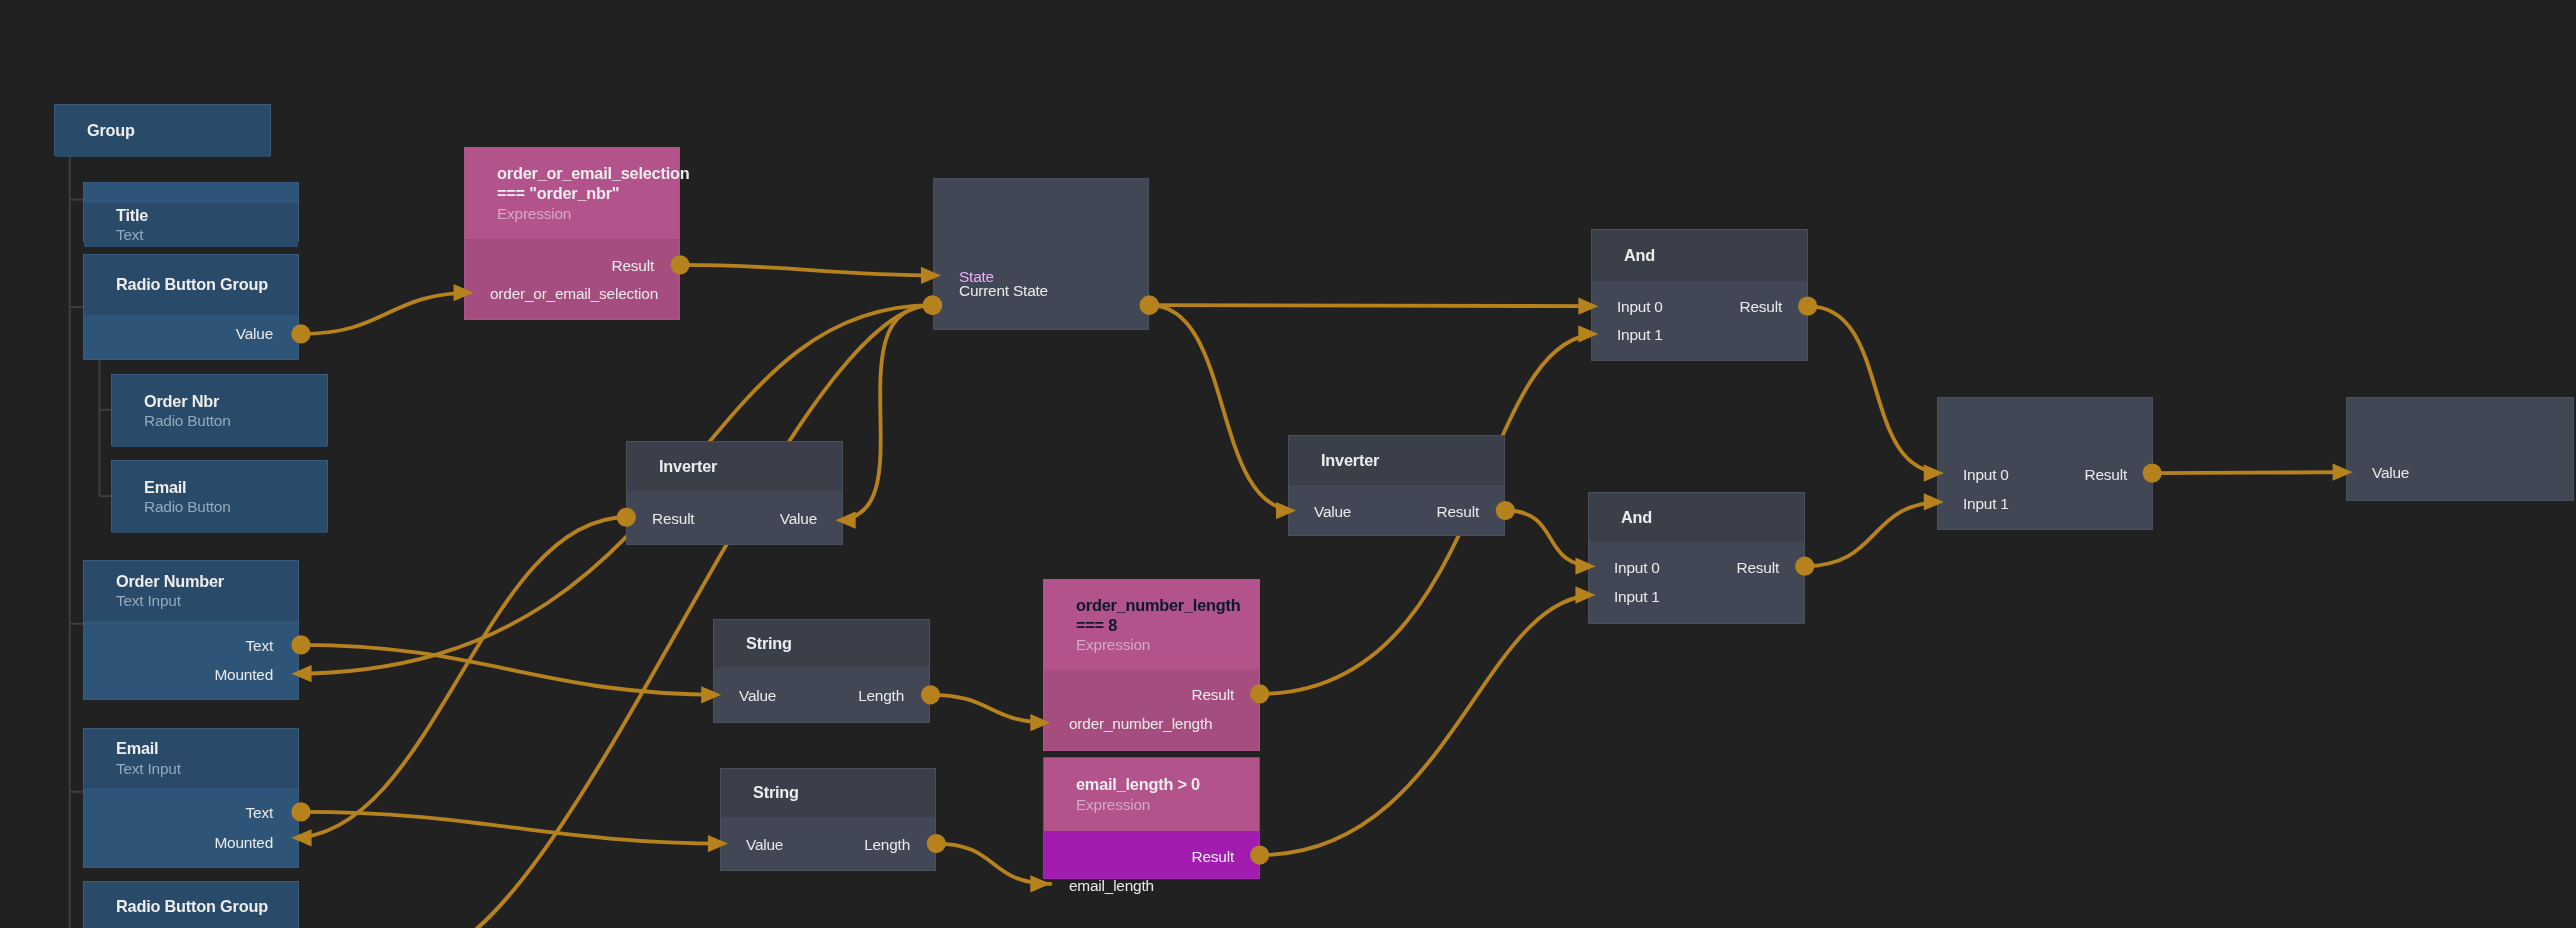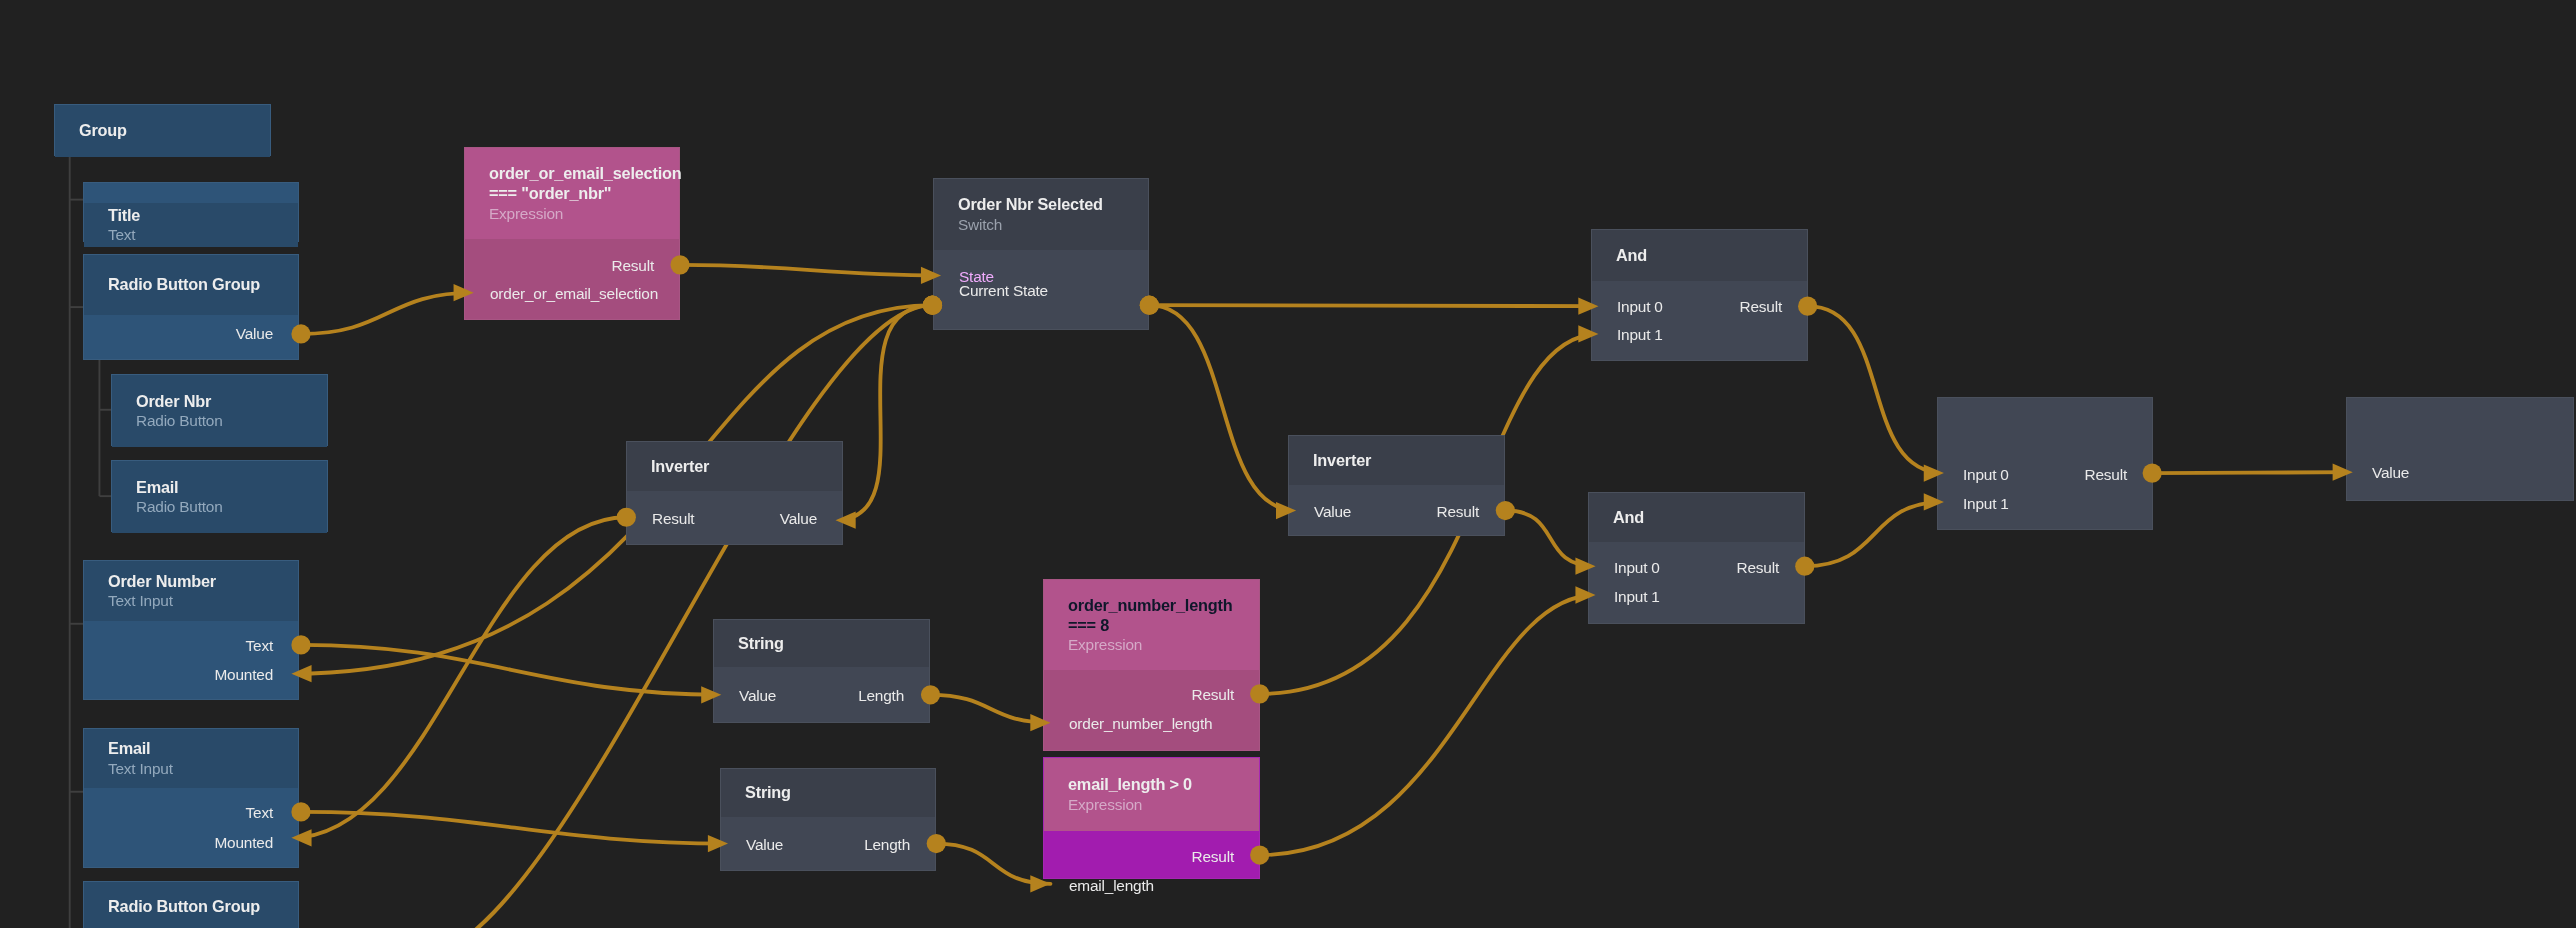--- a/index.html
+++ b/index.html
@@ -8,21 +8,21 @@
     overflow:hidden;
     font-family:"Liberation Sans", sans-serif;
     -webkit-font-smoothing:antialiased;
   }
   .layer{position:absolute;left:0;top:0;}
   #wires-layer{z-index:1;}
   .node{position:absolute;z-index:2;box-sizing:border-box;border:1px solid rgba(255,255,255,0.05);}
   .node .header{
     position:absolute;left:0;top:0;right:0;
     display:flex;flex-direction:column;justify-content:center;
-    padding-left:24px;box-sizing:border-box;
+    padding-left:32px;box-sizing:border-box;
   }
   .node .title{
     font-size:16.3px;font-weight:700;letter-spacing:-0.2px;
     line-height:1.22;padding-right:5.8px;
   }
   .node .subtitle{
     font-size:15.4px;font-weight:400;letter-spacing:-0.2px;margin-top:1px;
   }
   .port{
     position:absolute;transform:translateY(-50%);
@@ -117,24 +117,20 @@
       </div>
       <div class="node" style="left: 464px; top: 147px; width: 216px; height: 173px; background: rgb(164, 77, 126);">
         <div class="header" style="height: 91px; background: rgb(178, 83, 140);">
           <div class="title" style="color: rgb(237, 237, 237);">order_or_email_selection === "order_nbr"</div>
           <div class="subtitle" style="color: rgb(213, 169, 199);">Expression</div>
         </div>
         <span class="port right" style="top: 118px; color: rgb(234, 234, 234);">Result</span>
         <span class="port left" style="top: 146px; color: rgb(234, 234, 234);">order_or_email_selection</span>
       </div>
       <div class="node" style="left: 933px; top: 178px; width: 216px; height: 152px; background: rgb(65, 71, 84);">
-        <div class="header" style="height: 71px; background: rgb(58, 63, 74);">
-          <div class="title" style="color: rgb(237, 237, 237);">Order Nbr Selected</div>
-          <div class="subtitle" style="color: rgb(154, 161, 172);">Switch</div>
-        </div>
         <span class="port left" style="top: 98px; color: #f0abfc;">State</span>
         <span class="port left" style="top: 112px; color: rgb(234, 234, 234);">Current State</span>
       </div>
       <div class="node" style="left: 626px; top: 441px; width: 217px; height: 104px; background: rgb(65, 71, 84);">
         <div class="header" style="height: 49px; background: rgb(58, 63, 74);">
           <div class="title" style="color: rgb(237, 237, 237);">Inverter</div>
         </div>
         <span class="port left" style="top: 77px; color: rgb(234, 234, 234);">Result</span>
         <span class="port right" style="top: 77px; color: rgb(234, 234, 234);">Value</span>
       </div>

